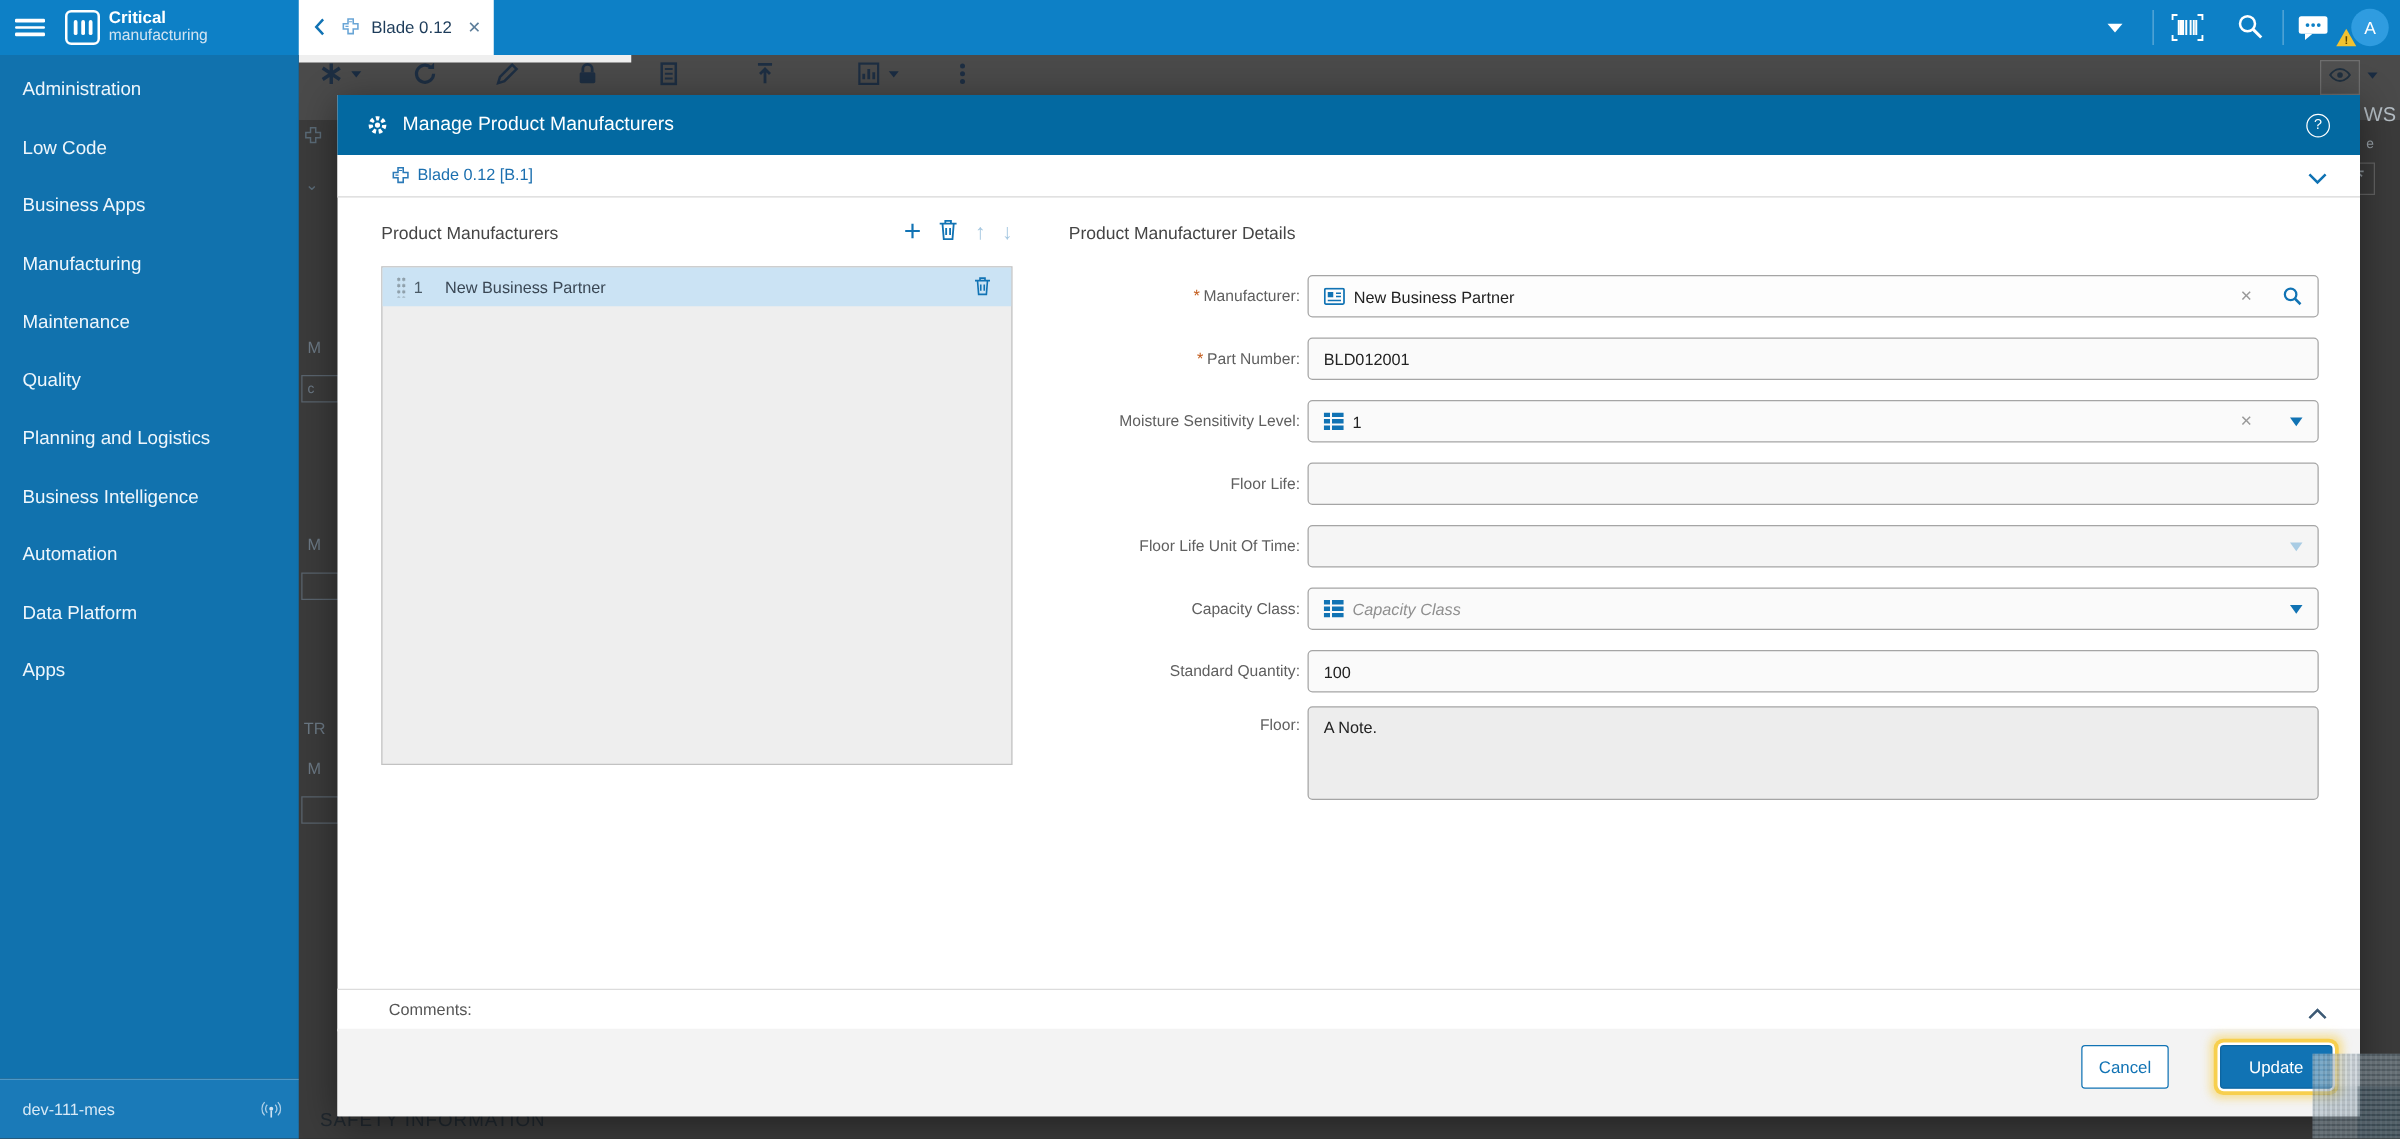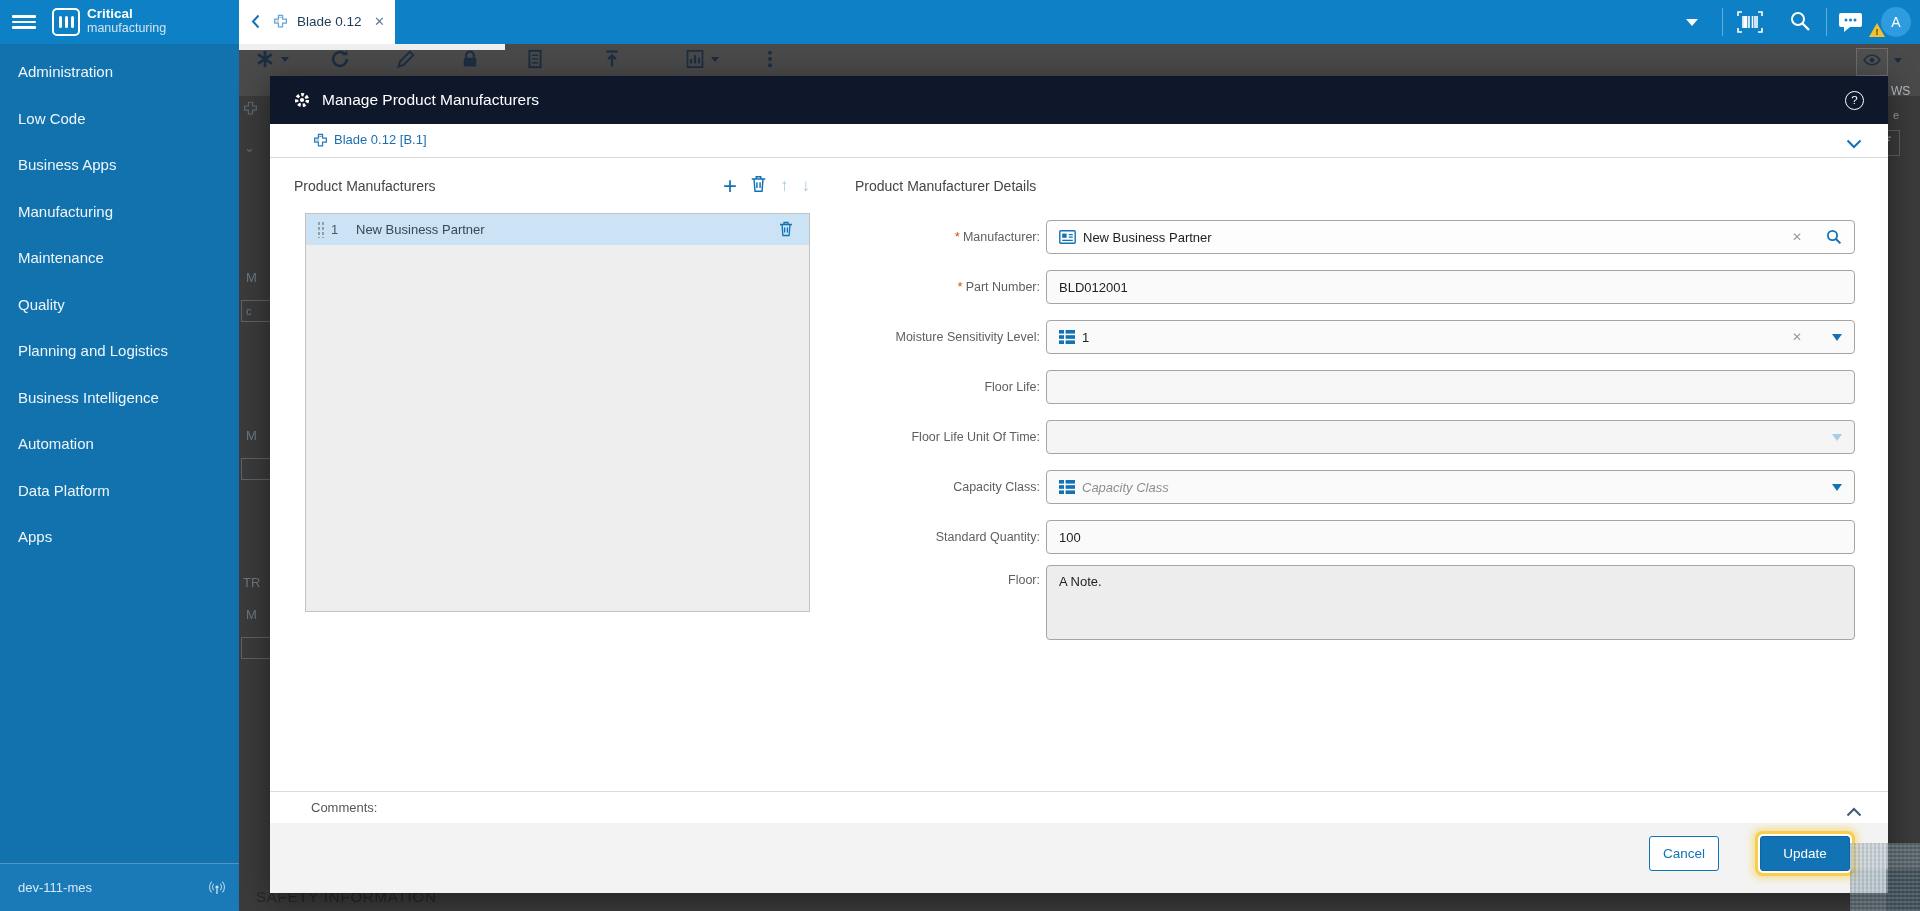--- a/index.html
+++ b/index.html
@@ -41,27 +41,27 @@
   .bg-strip{position:absolute;left:239px;top:44px;width:1681px;height:52px;background:#4a4a4a;}
   .bg-white-sliver{position:absolute;left:239px;top:44px;width:266px;height:6px;background:#efefef;}
   .bg-ico{position:absolute;top:47px;width:24px;height:24px;opacity:.92;}
   .bg-ico svg{display:block;margin:2px auto;}
   .bg-caret{position:absolute;top:57px;width:0;height:0;border-left:4.5px solid transparent;border-right:4.5px solid transparent;border-top:5.5px solid #1a2c42;}
   .eye-box{position:absolute;left:1856px;top:48px;width:30px;height:26px;border:1px solid #6e6e6e;background:#505050;}
   .eye-box svg{display:block;margin:4px auto;}
   .frag{position:absolute;color:#6b7884;font-size:13px;}
   .frag-box{position:absolute;width:24px;height:20px;border:1px solid #5a646e;color:#6b7884;font-size:11px;line-height:20px;padding-left:4px;}
   .safety{position:absolute;left:256px;top:888px;font-size:15px;letter-spacing:.8px;color:#20282f;}
-  .rs-text{position:absolute;color:#b6bfc6;font-size:12px;}
+  .rs-text{position:absolute;color:#b6bfc6;font-size:16px;}
   .rs-box{position:absolute;left:1874px;top:130px;width:24px;height:24px;border:1px solid #636363;}
   .rs-box svg{display:block;margin:4px auto;}
   
   .modal{position:absolute;left:270px;top:76px;width:1618px;height:817px;background:#fff;z-index:10;
          box-shadow:0 6px 30px rgba(0,0,0,.45);}
-  .m-head{position:absolute;left:0;top:0;width:100%;height:48px;background:#0f172a;}
+  .m-head{position:absolute;left:0;top:0;width:100%;height:48px;background:#0369a1;}
   .m-gear{position:absolute;left:23px;top:15px;}
   .m-title{position:absolute;left:52px;top:0;line-height:48px;color:#fff;font-size:15.5px;}
   .m-help{position:absolute;right:24px;top:15px;width:17px;height:17px;border:1.6px solid #fff;border-radius:50%;
           color:#fff;font-size:11.5px;text-align:center;line-height:17px;cursor:pointer;}
   .e-row{position:absolute;left:0;top:48px;width:100%;height:33px;border-bottom:1px solid #d8d8d8;background:#fff;}
   .e-ico{position:absolute;left:43px;top:9px;}
   .e-label{position:absolute;left:64px;top:0;line-height:32px;font-size:13px;color:#1b6faf;cursor:pointer;}
   .chev{cursor:pointer;}
   .sec-title{position:absolute;top:102px;font-size:14px;color:#454545;}
   .panel-tools{position:absolute;left:400px;top:96px;width:140px;height:28px;display:flex;justify-content:flex-end;align-items:center;gap:13px;}
@@ -90,21 +90,21 @@
           border-top:7px solid #1173b4;cursor:pointer;}
   .fcaret.only{margin-left:auto;}
   .fcaret.dim{border-top-color:#a9cce4;}
   .fbox.dis{background:#f5f5f5;}
   .fbox.note{height:75px;align-items:flex-start;padding-top:8px;background:#ededed;cursor:text;}
   .frow.noterow .flabel{line-height:15px;padding-top:8px;}
   
   .c-row{position:absolute;left:0;top:715px;width:100%;height:32px;border-top:1px solid #dcdcdc;border-bottom:1px solid #dcdcdc;background:#fff;}
   .c-label{position:absolute;left:41px;top:0;line-height:31px;font-size:13px;color:#565656;}
   .m-foot{position:absolute;left:0;top:747px;width:100%;height:70px;background:#f3f3f3;}
-  .btn{position:absolute;top:13px;height:35px;border-radius:3px;font-size:13.5px;text-align:center;line-height:33px;cursor:pointer;box-sizing:border-box;}
+  .btn{position:absolute;top:13px;height:35px;border-radius:3px;font-size:13.5px;text-align:center;line-height:33px;cursor:pointer;box-sizing:border-box;margin-left:16px;}
   .btn-cancel{left:1379px;width:70px;background:#fff;border:1px solid #1173b4;color:#1173b4;}
   .btn-update{left:1490px;width:90px;background:#1173b4;border:1px solid #0e65a0;color:#fff;
       box-shadow:0 0 0 2px #fff,0 0 0 5px #f7cf4e,0 0 7px 8px rgba(247,207,78,.55);}
   
   .artifact{position:absolute;left:1850px;top:843px;width:70px;height:68px;z-index:20;
       background:rgba(128,152,168,.45);}
   .artifact .q1{position:absolute;left:0;top:0;width:36px;height:26px;background:rgba(255,255,255,.22);}
   .artifact .q2{position:absolute;left:36px;top:26px;width:34px;height:42px;background:rgba(20,45,60,.33);}
   .artifact::after{content:"";position:absolute;inset:0;
       background-image:repeating-linear-gradient(0deg,rgba(255,255,255,.12) 0 2px,transparent 2px 4px),
@@ -303,21 +303,21 @@
           </svg>
       </span>
       <span class="e-label">Blade 0.12 [B.1]</span>
       <span class="chev abs" style="right:26px;top:11px">
         <svg width="16" height="10" viewBox="0 0 16 10">
             <path d="M1.5 1.5 8 8l6.5-6.5" stroke="#1173b4" stroke-width="2" fill="none"></path>
           </svg>
       </span>
     </div>
 
-    <div class="sec-title" style="left:24px">Product Manufacturers</div>
+    <div class="sec-title" style="left:35px">Product Manufacturers</div>
     <div class="panel-tools">
       <span class="pt-plus">+</span>
       <span style="cursor:pointer">
         <svg width="17" height="18" viewBox="0 0 14 16">
             <path d="M1 3.5h12M5 3.5V1.5h4v2M3 3.5l.9 11h6.2l.9-11M5.6 6.5v5M8.4 6.5v5" stroke="#1173b4" stroke-width="1.3" fill="none"></path>
           </svg>
       </span>
       <span class="pt-arrow">↑</span>
       <span class="pt-arrow">↓</span>
     </div>

